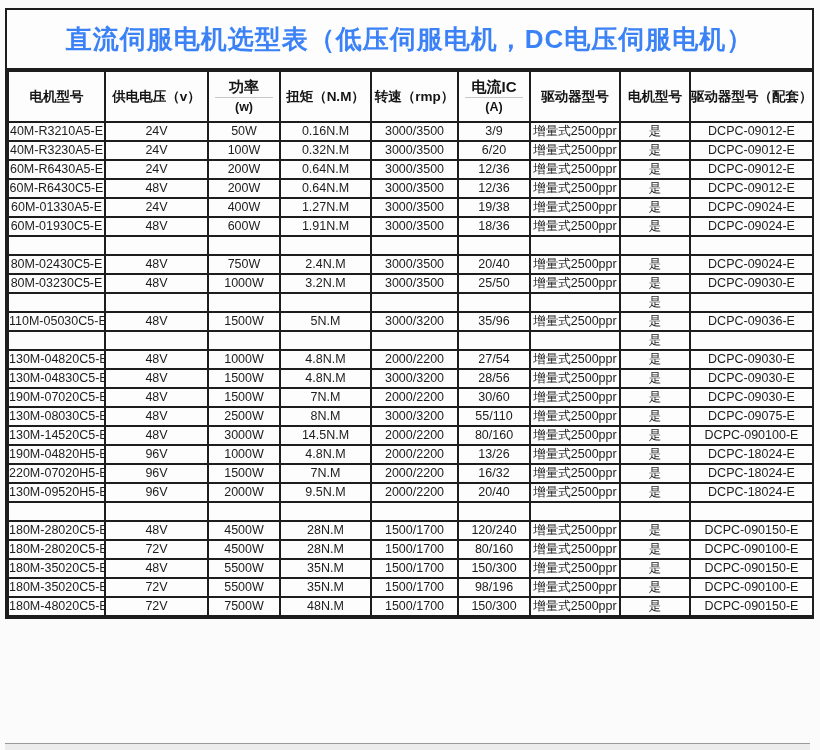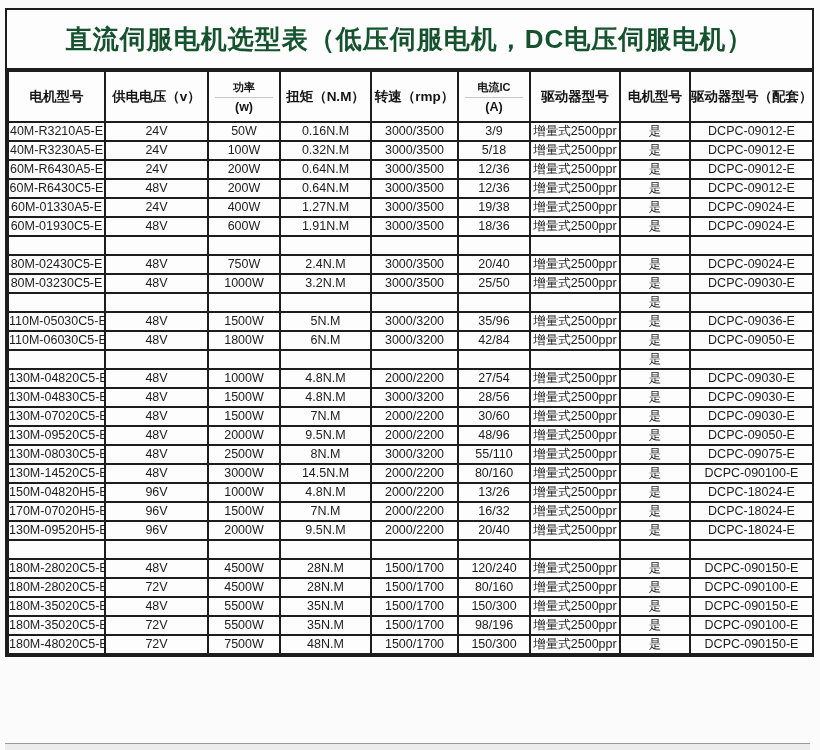--- a/index.html
+++ b/index.html
@@ -14,21 +14,21 @@
   .sheet{
     position:absolute;left:5px;top:8px;width:805px;
     background:#fdfdfd;
     border:2px solid #1d1d1d;
   }
   .title-bar{
     height:58px;
     border-bottom:2px solid #1d1d1d;
     display:flex;align-items:center;justify-content:center;
     font-size:26px;font-weight:bold;letter-spacing:1px;
-    color:#14532d;
+    color:#3b82f6;
   }
   table.motor{
     width:100%;
     border-collapse:collapse;
     table-layout:fixed;
   }
   table.motor th, table.motor td{
     border:2px solid #1d1d1d;
     padding:0;
     text-align:center;
@@ -46,21 +46,21 @@
   table.motor td{
     height:17px;
     font-size:12.5px;
     line-height:17px;
   }
   td.model{
     text-align:left;
     padding-left:4px;
     font-size:12.5px;
   }
-  .hline1{display:block;font-size:11px;line-height:20px;}
+  .hline1{display:block;font-size:15px;line-height:20px;}
   .hline2{
     display:block;font-size:12.5px;line-height:18px;
     border-top:1px solid #c8c8c8;
     margin:0 6px;
   }
   .bottom-strip{
     position:absolute;left:5px;top:743px;width:805px;height:7px;
     background:#ececec;
     border-top:1px solid #9a9a9a;
   }
@@ -113,21 +113,21 @@
             <td>增量式2500ppr</td>
             <td>是</td>
             <td>DCPC-09012-E</td>
           </tr>
           <tr>
             <td class="model">40M-R3230A5-E</td>
             <td>24V</td>
             <td>100W</td>
             <td>0.32N.M</td>
             <td>3000/3500</td>
-            <td>5/18</td>
+            <td>6/20</td>
             <td>增量式2500ppr</td>
             <td>是</td>
             <td>DCPC-09012-E</td>
           </tr>
           <tr>
             <td class="model">60M-R6430A5-E</td>
             <td>24V</td>
             <td>200W</td>
             <td>0.64N.M</td>
             <td>3000/3500</td>
@@ -218,31 +218,20 @@
             <td>48V</td>
             <td>1500W</td>
             <td>5N.M</td>
             <td>3000/3200</td>
             <td>35/96</td>
             <td>增量式2500ppr</td>
             <td>是</td>
             <td>DCPC-09036-E</td>
           </tr>
           <tr>
-            <td class="model">110M-06030C5-E</td>
-            <td>48V</td>
-            <td>1800W</td>
-            <td>6N.M</td>
-            <td>3000/3200</td>
-            <td>42/84</td>
-            <td>增量式2500ppr</td>
-            <td>是</td>
-            <td>DCPC-09050-E</td>
-          </tr>
-          <tr>
             <td class="model"></td>
             <td></td>
             <td></td>
             <td></td>
             <td></td>
             <td></td>
             <td></td>
             <td>是</td>
             <td></td>
           </tr>
@@ -262,40 +251,29 @@
             <td>48V</td>
             <td>1500W</td>
             <td>4.8N.M</td>
             <td>3000/3200</td>
             <td>28/56</td>
             <td>增量式2500ppr</td>
             <td>是</td>
             <td>DCPC-09030-E</td>
           </tr>
           <tr>
-            <td class="model">130M-07020C5-E</td>
+            <td class="model">190M-07020C5-E</td>
             <td>48V</td>
             <td>1500W</td>
             <td>7N.M</td>
             <td>2000/2200</td>
             <td>30/60</td>
             <td>增量式2500ppr</td>
             <td>是</td>
             <td>DCPC-09030-E</td>
-          </tr>
-          <tr>
-            <td class="model">130M-09520C5-E</td>
-            <td>48V</td>
-            <td>2000W</td>
-            <td>9.5N.M</td>
-            <td>2000/2200</td>
-            <td>48/96</td>
-            <td>增量式2500ppr</td>
-            <td>是</td>
-            <td>DCPC-09050-E</td>
           </tr>
           <tr>
             <td class="model">130M-08030C5-E</td>
             <td>48V</td>
             <td>2500W</td>
             <td>8N.M</td>
             <td>3000/3200</td>
             <td>55/110</td>
             <td>增量式2500ppr</td>
             <td>是</td>
@@ -306,32 +284,32 @@
             <td>48V</td>
             <td>3000W</td>
             <td>14.5N.M</td>
             <td>2000/2200</td>
             <td>80/160</td>
             <td>增量式2500ppr</td>
             <td>是</td>
             <td>DCPC-090100-E</td>
           </tr>
           <tr>
-            <td class="model">150M-04820H5-E</td>
+            <td class="model">190M-04820H5-E</td>
             <td>96V</td>
             <td>1000W</td>
             <td>4.8N.M</td>
             <td>2000/2200</td>
             <td>13/26</td>
             <td>增量式2500ppr</td>
             <td>是</td>
             <td>DCPC-18024-E</td>
           </tr>
           <tr>
-            <td class="model">170M-07020H5-E</td>
+            <td class="model">220M-07020H5-E</td>
             <td>96V</td>
             <td>1500W</td>
             <td>7N.M</td>
             <td>2000/2200</td>
             <td>16/32</td>
             <td>增量式2500ppr</td>
             <td>是</td>
             <td>DCPC-18024-E</td>
           </tr>
           <tr>

